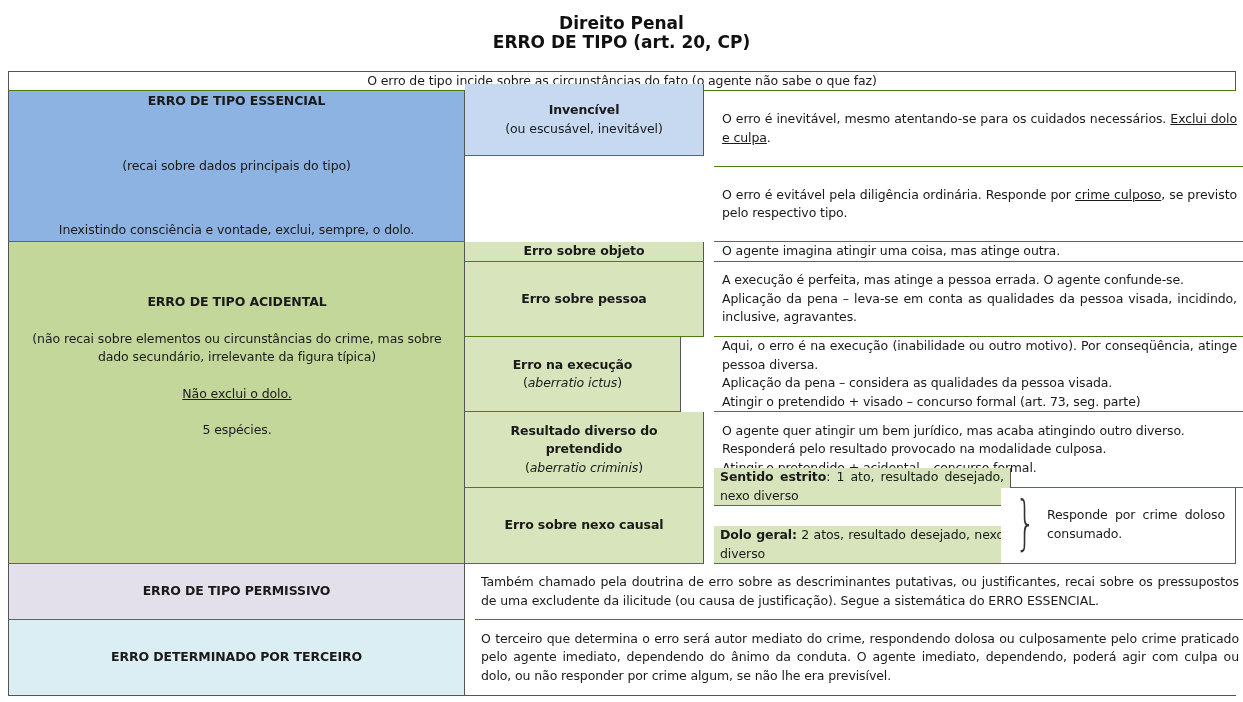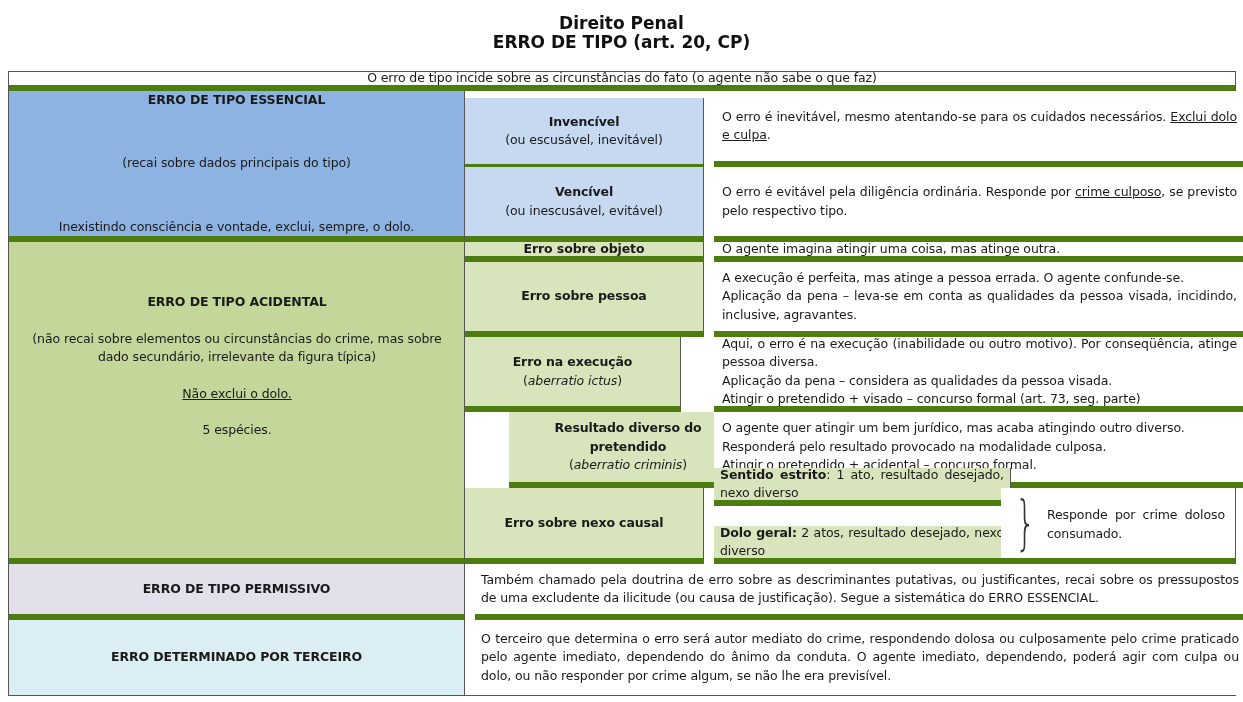--- a/index.html
+++ b/index.html
@@ -3,21 +3,21 @@
   <meta charset="utf-8">
   <style>
     * { box-sizing: border-box; margin: 0; padding: 0; }
     html, body { width: 1243px; height: 702px; background: #ffffff; overflow: hidden; }
     body { font-family: "DejaVu Sans", "Liberation Sans", sans-serif; color: #1a1a1a; position: relative; }
 
     .title-block { position: absolute; left: 0; top: 14px; width: 1243px; text-align: center; }
     .title-line { font-weight: bold; font-size: 17px; line-height: 19px; color: #111; }
 
     .sheet { position: absolute; left: 8px; top: 71px; width: 1228px; height: 625px; border: 1.5px solid #555; }
-    .cell { position: absolute; border-right: 1px solid #555; border-bottom: 6px solid #4d7c0f; overflow: hidden; }
+    .cell { position: absolute; border-right: 1px solid #555; border-bottom: 1px solid #4d7c0f; overflow: hidden; }
     .flex-center { display: flex; flex-direction: column; justify-content: center; align-items: center; text-align: center; }
     .flex-left { display: flex; flex-direction: column; justify-content: center; text-align: justify; padding: 0 8px; margin-left: 10px; }
 
     .blue-dark { background: #8db3e2; }
     .blue-light { background: #c6d9f1; }
     .green { background: #c4d79b; }
     .green-light { background: #d8e4bc; }
     .lav { background: #e3e0eb; }
     .cyan { background: #daeef3; }
     .white { background: #ffffff; }
@@ -46,32 +46,28 @@
   </div>
 
   <div class="cell blue-dark flex-center" style="left:0; top:19px; width:456px; height:151px; padding:0 10px;gap:16px;">
     <div class="txt bold">ERRO DE TIPO ESSENCIAL</div>
     <div class="gap"></div>
     <div class="txt">(recai sobre dados principais do tipo)</div>
     <div class="gap"></div>
     <div class="txt">Inexistindo consciência e vontade, exclui, sempre, o dolo.</div>
   </div>
 
-  <div class="cell blue-light flex-center" style="left:456px; top:26px; width:239px; height:72px;">
+  <div class="cell blue-light flex-center" style="left:456px; top:12px; width:239px; height:72px;">
     <div class="txt bold">Invencível</div>
     <div class="txt">(ou escusável, inevitável)</div>
   </div>
   <div class="cell white flex-left" style="left:695px; top:19px; width:531px; height:76px; border-right:none;">
     <div class="txt just"><span>O erro é inevitável, mesmo atentando-se para os cuidados necessários. </span><span class="u">Exclui dolo e culpa</span><span>.</span></div>
   </div>
 
-  <div class="cell blue-light flex-center" style="left:456px; top:95px; width:239px; height:75px;">
-    <div class="txt bold">Vencível</div>
-    <div class="txt">(ou inescusável, evitável)</div>
-  </div>
   <div class="cell white flex-left" style="left:695px; top:95px; width:531px; height:75px; border-right:none;">
     <div class="txt just"><span>O erro é evitável pela diligência ordinária. Responde por </span><span class="u">crime culposo</span><span>, se previsto pelo respectivo tipo.</span></div>
   </div>
 
   <div class="cell green" style="left:0; top:170px; width:456px; height:322px;">
     <div style="position:absolute; left:0; top:51px; width:456px; text-align:center; padding:0 8px;">
       <div class="txt bold">ERRO DE TIPO ACIDENTAL</div>
       <div style="height:18px;"></div>
       <div class="txt">(não recai sobre elementos ou circunstâncias do crime, mas sobre dado secundário, irrelevante da figura típica)</div>
       <div style="height:18px;"></div>
@@ -99,21 +95,21 @@
   <div class="cell green-light flex-center" style="left:456px; top:265px; width:216px; height:75px;">
     <div class="txt bold">Erro na execução</div>
     <div class="txt">(<span class="italic">aberratio ictus</span>)</div>
   </div>
   <div class="cell white flex-left" style="left:695px; top:265px; width:531px; height:75px; border-right:none;">
     <div class="txt just">Aqui, o erro é na execução (inabilidade ou outro motivo). Por conseqüência, atinge pessoa diversa.</div>
     <div class="txt">Aplicação da pena – considera as qualidades da pessoa visada.</div>
     <div class="txt">Atingir o pretendido +  visado – concurso formal (art. 73, seg. parte)</div>
   </div>
 
-  <div class="cell green-light flex-center" style="left:456px; top:340px; width:239px; height:76px;margin-left:44px;">
+  <div class="cell green-light flex-center" style="left:456px; top:340px; width:239px; height:76px;">
     <div class="txt bold" style="width:150px;">Resultado diverso do pretendido</div>
     <div class="txt">(<span class="italic">aberratio criminis</span>)</div>
   </div>
   <div class="cell white flex-left" style="left:695px; top:340px; width:531px; height:76px; border-right:none;">
     <div class="txt just">O agente quer atingir um bem jurídico, mas acaba atingindo outro diverso.</div>
     <div class="txt">Responderá pelo resultado provocado na modalidade culposa.</div>
     <div class="txt">Atingir o pretendido + acidental – concurso formal.</div>
   </div>
 
   <div class="cell green-light flex-center" style="left:456px; top:416px; width:239px; height:76px;">

